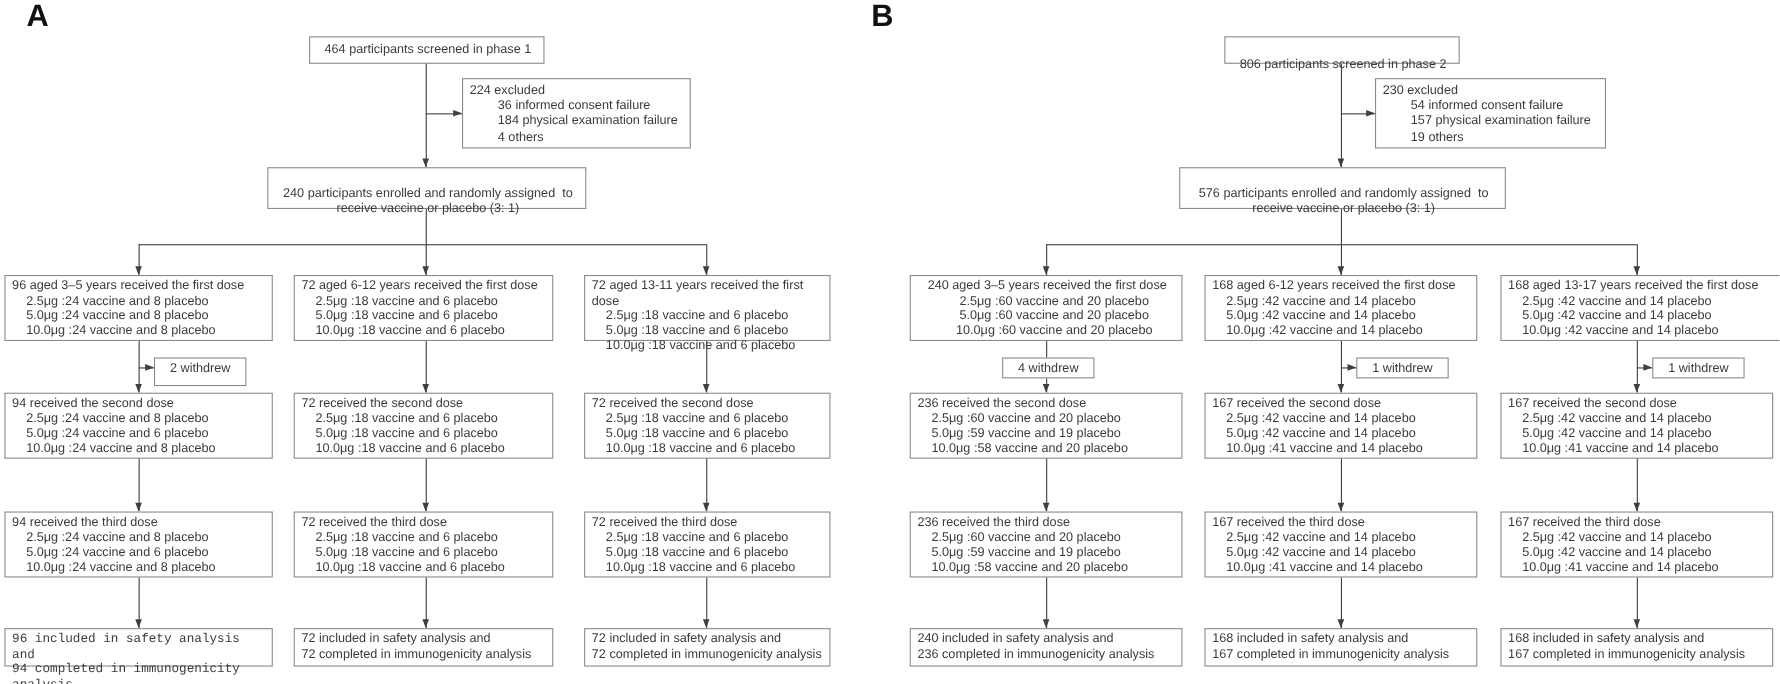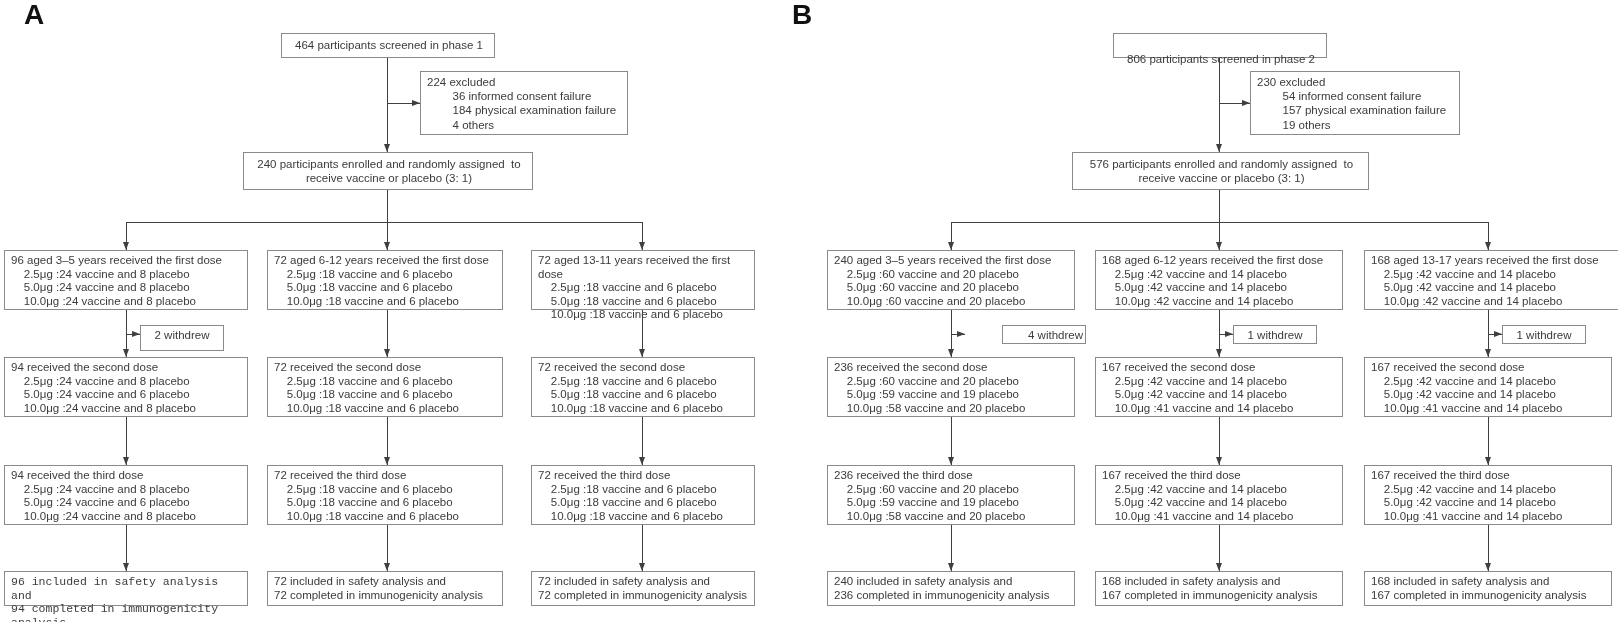--- a/index.html
+++ b/index.html
@@ -10,21 +10,21 @@
   .panel-label {
     position:absolute; font-size:28px; font-weight:bold; color:#111111;
     line-height:30px;
   }
   .bx {
     position:absolute; box-sizing:border-box; border:1px solid #8a8a8a;
     background:#ffffff; font-size:11.5px; line-height:13.6px;
     padding:3px 4px 2px 6px; white-space:pre-wrap; color:#3b3b3b;
   }
   .ctr { text-align:center; }
-  .tall { line-height:14.2px; padding-top:4px; }
+  .tall { line-height:14.2px; padding-top:16px; }
   .wd { text-align:center; padding:2px 2px; line-height:14px; }
   .vl { position:absolute; width:1px; background:#3f3f3f; }
   .hl { position:absolute; height:1px; background:#3f3f3f; }
   .ah::after {
     content:""; position:absolute; left:-3px; bottom:0; width:0; height:0;
     border-left:3.5px solid transparent; border-right:3.5px solid transparent;
     border-top:8px solid #3f3f3f;
   }
   .ahr::after {
     content:""; position:absolute; right:0; top:-3px; width:0; height:0;
@@ -122,27 +122,27 @@
         19 others</div>
   <div class="bx ctr tall" style="left:1072px;top:152px;width:297px;height:38px;">576 participants enrolled and randomly assigned  to
 receive vaccine or placebo (3: 1)</div>
 
   <div class="vl" style="left:1219px;top:190px;height:32px;"></div>
   <div class="hl" style="left:951px;top:222px;width:537px;"></div>
   <div class="vl ah" style="left:951px;top:222px;height:28px;"></div>
   <div class="vl ah" style="left:1219px;top:222px;height:28px;"></div>
   <div class="vl ah" style="left:1488px;top:222px;height:28px;"></div>
 
-  <div class="bx" style="left:827px;top:250px;width:248px;height:60px;">240 aged 3–5 years received the first dose
+  <div class="bx" style="left:827px;top:250px;width:248px;height:60px;text-align:center;">240 aged 3–5 years received the first dose
     2.5μg :60 vaccine and 20 placebo
     5.0μg :60 vaccine and 20 placebo
     10.0μg :60 vaccine and 20 placebo</div>
   <div class="vl ah" style="left:951px;top:310px;height:47px;"></div>
   <div class="hl ahr" style="left:951px;top:334px;width:14px;"></div>
-  <div class="bx wd" style="left:1002px;top:325px;width:84px;height:19px;text-align:right;">4 withdrew</div>
+  <div class="bx wd" style="left:911px;top:325px;width:84px;height:19px;">4 withdrew</div>
   <div class="bx" style="left:827px;top:357px;width:248px;height:60px;">236 received the second dose
     2.5μg :60 vaccine and 20 placebo
     5.0μg :59 vaccine and 19 placebo
     10.0μg :58 vaccine and 20 placebo</div>
   <div class="vl ah" style="left:951px;top:417px;height:48px;"></div>
   <div class="bx" style="left:827px;top:465px;width:248px;height:60px;">236 received the third dose
     2.5μg :60 vaccine and 20 placebo
     5.0μg :59 vaccine and 19 placebo
     10.0μg :58 vaccine and 20 placebo</div>
   <div class="vl ah" style="left:951px;top:525px;height:46px;"></div>

